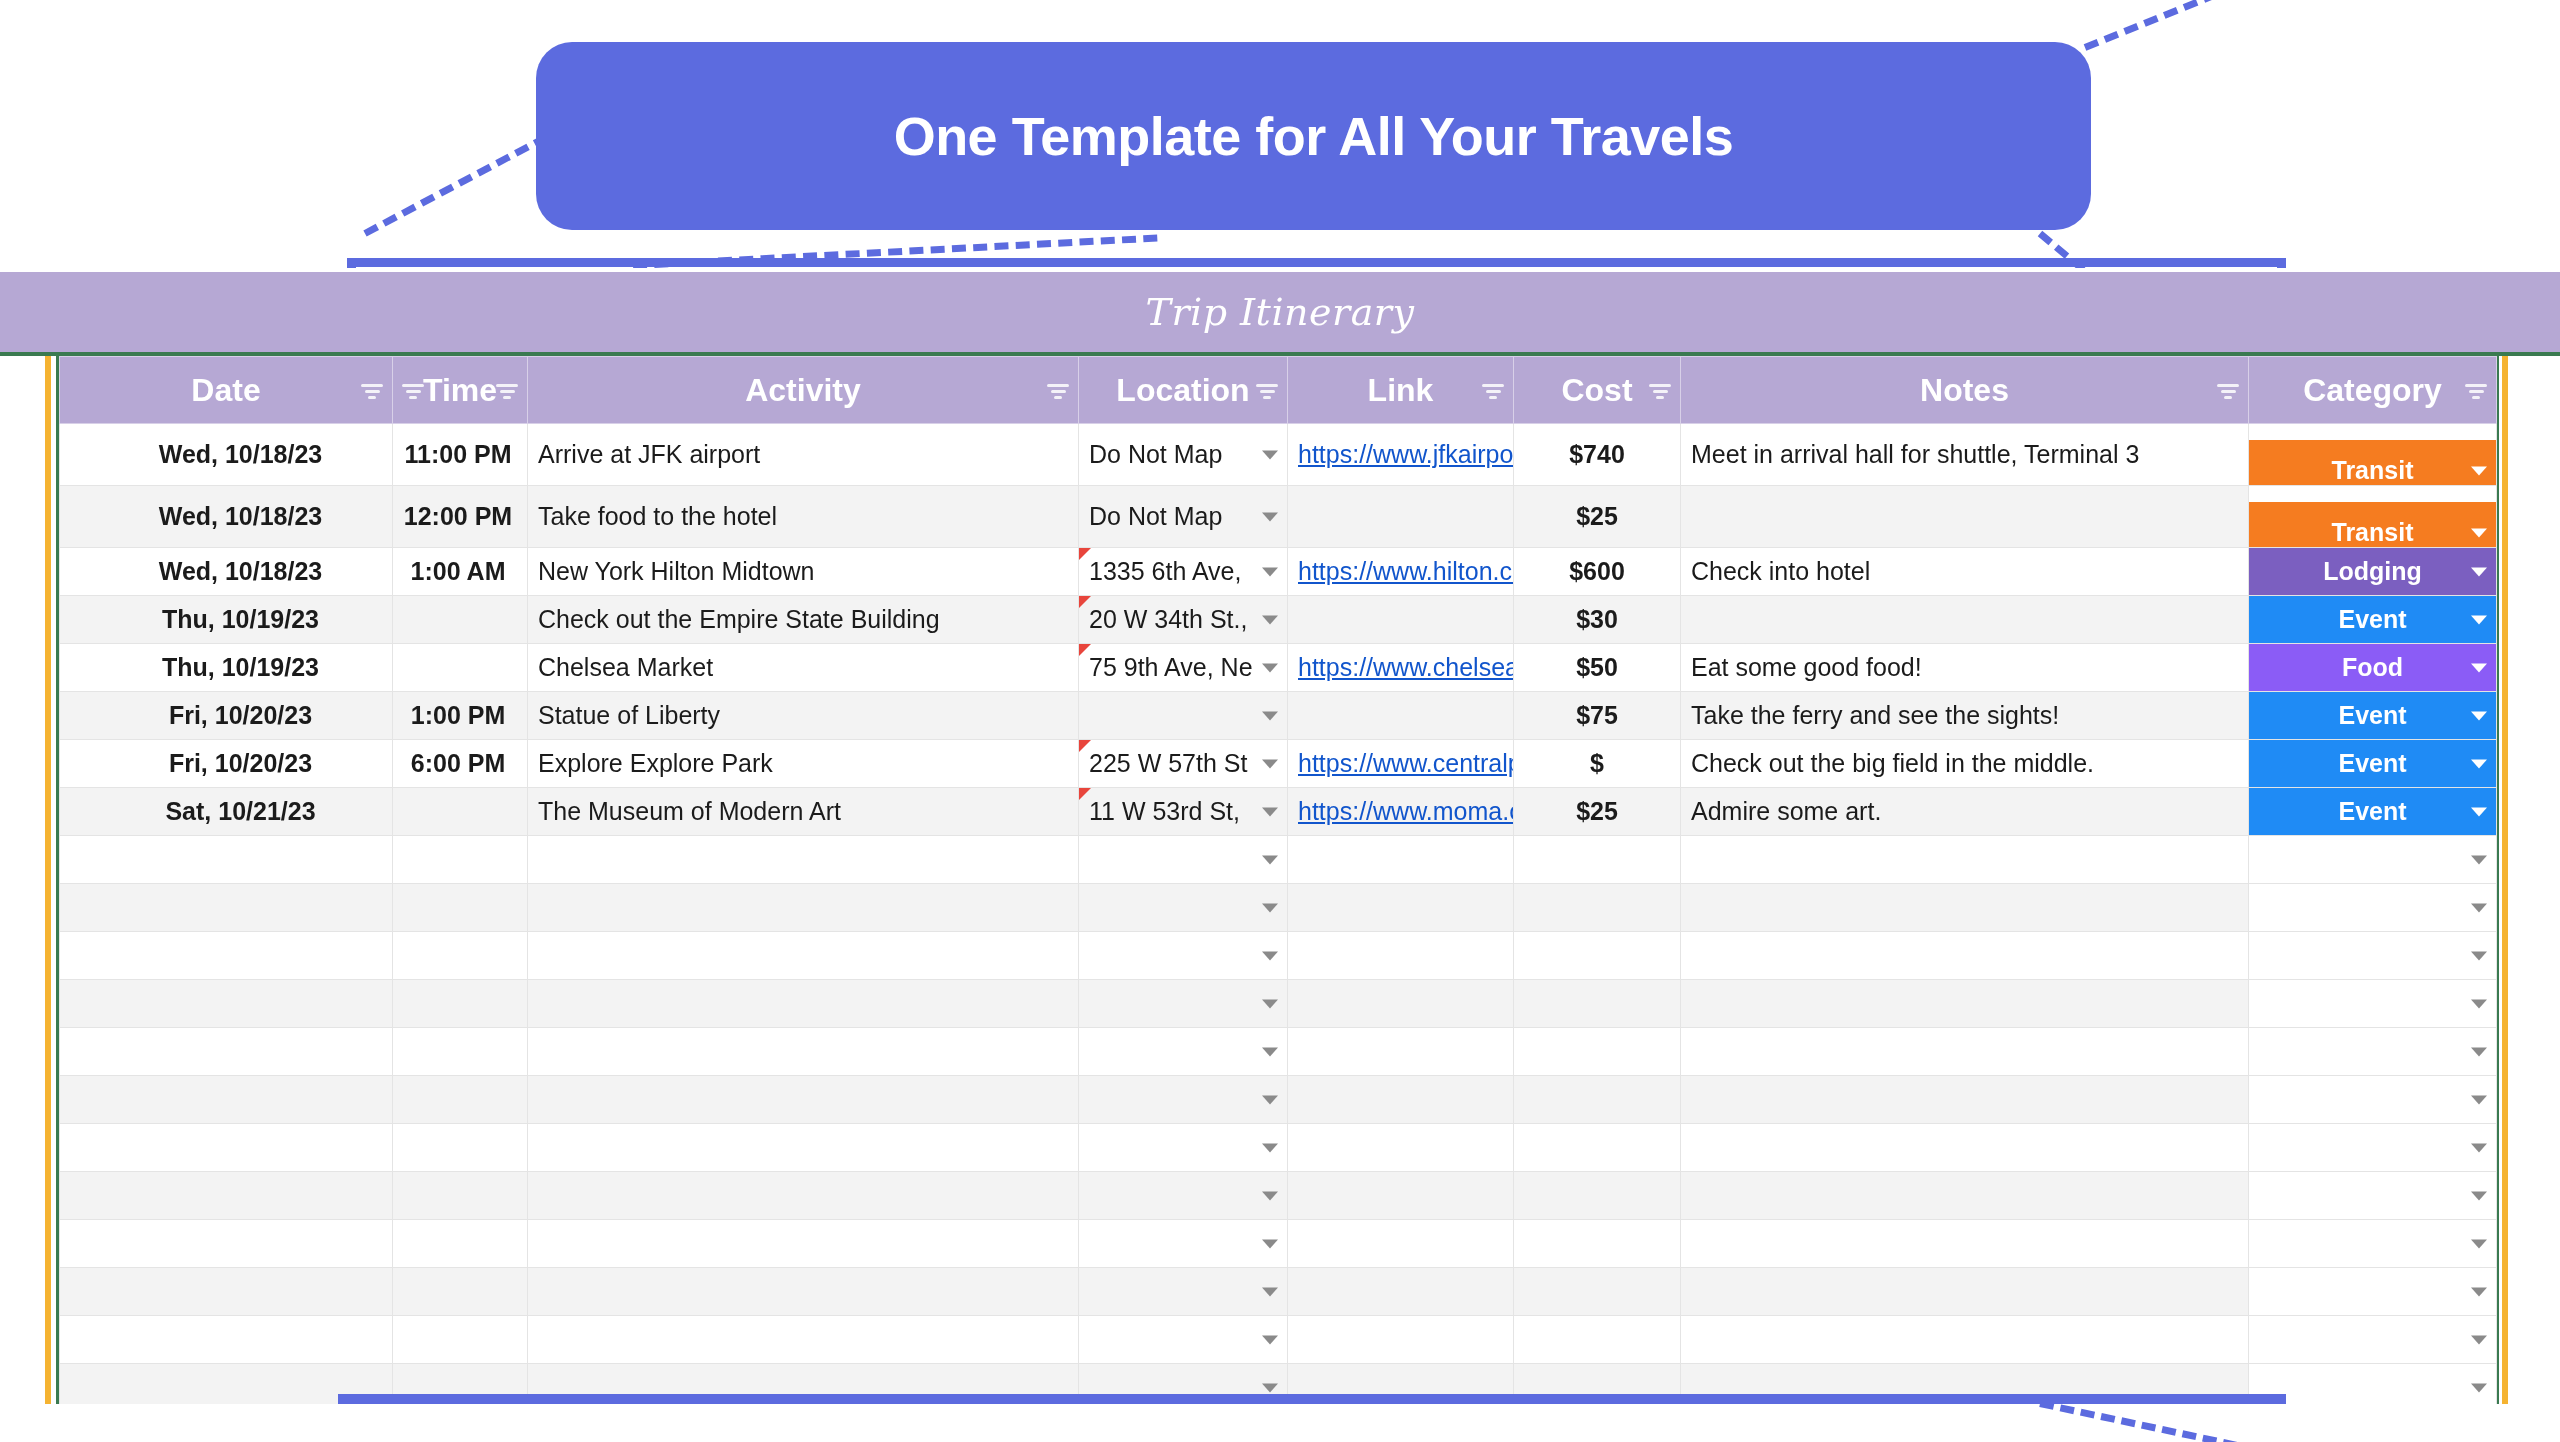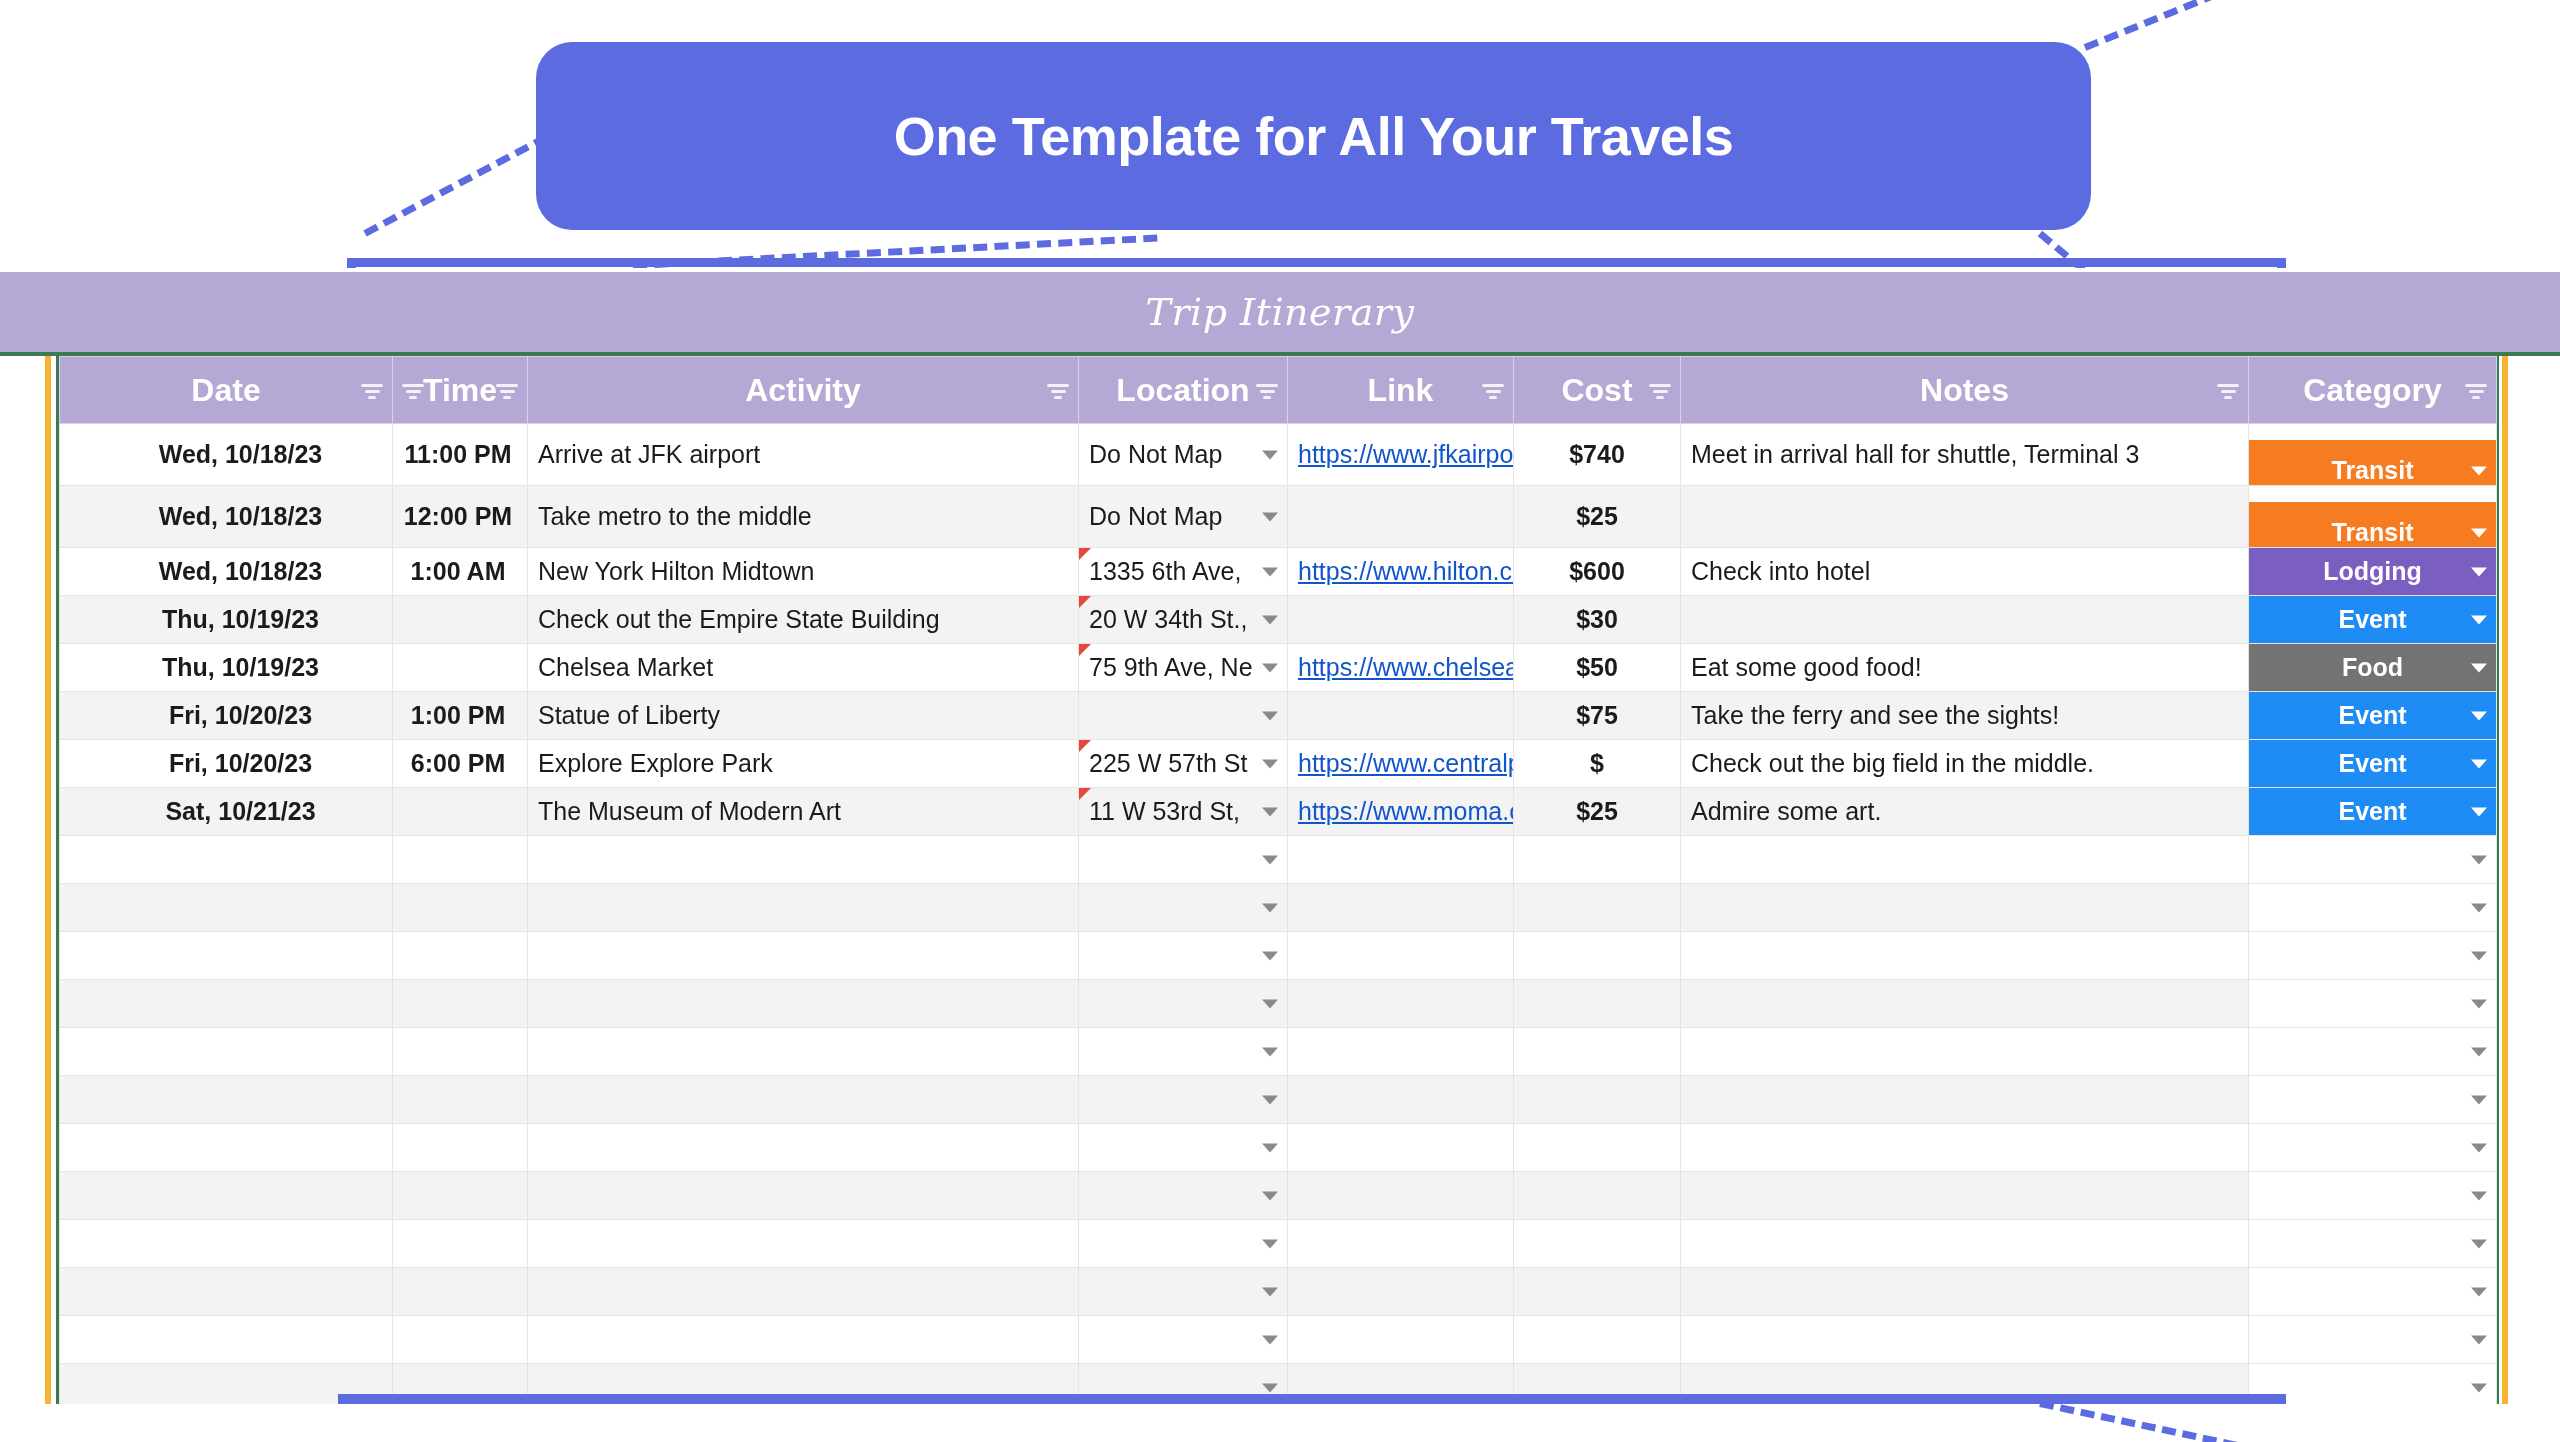--- a/index.html
+++ b/index.html
@@ -435,21 +435,21 @@
           <td class="cat cat-cell">
             <div class="cat-pill cat-transit" style="background: rgb(245, 124, 32);">
               <span>Transit</span>
               <span class="dd-arrow"></span>
             </div>
           </td>
         </tr>
         <tr class="alt">
           <td class="date">Wed, 10/18/23</td>
           <td class="time">12:00 PM</td>
-          <td class="act">Take metro to the middle</td>
+          <td class="act">Take food to the hotel</td>
           <td class="loc">Do Not Map<span class="dd-arrow"></span></td>
           <td class="link"></td>
           <td class="cost">$25</td>
           <td class="notes"></td>
           <td class="cat cat-cell">
             <div class="cat-pill cat-transit" style="background: rgb(245, 124, 32);">
               <span>Transit</span>
               <span class="dd-arrow"></span>
             </div>
           </td>
@@ -486,21 +486,21 @@
         </tr>
         <tr>
           <td class="date">Thu, 10/19/23</td>
           <td class="time"></td>
           <td class="act">Chelsea Market</td>
           <td class="loc">75 9th Ave, Ne<span class="corner-note"></span><span class="dd-arrow"></span></td>
           <td class="link"><span class="link-a">https://www.chelseamarket.com</span></td>
           <td class="cost">$50</td>
           <td class="notes">Eat some good food!</td>
           <td class="cat cat-cell">
-            <div class="cat-pill cat-food" style="background: #737373;">
+            <div class="cat-pill cat-food" style="background: #8b5cf6;">
               <span>Food</span>
               <span class="dd-arrow"></span>
             </div>
           </td>
         </tr>
         <tr class="alt">
           <td class="date">Fri, 10/20/23</td>
           <td class="time">1:00 PM</td>
           <td class="act">Statue of Liberty</td>
           <td class="loc">

